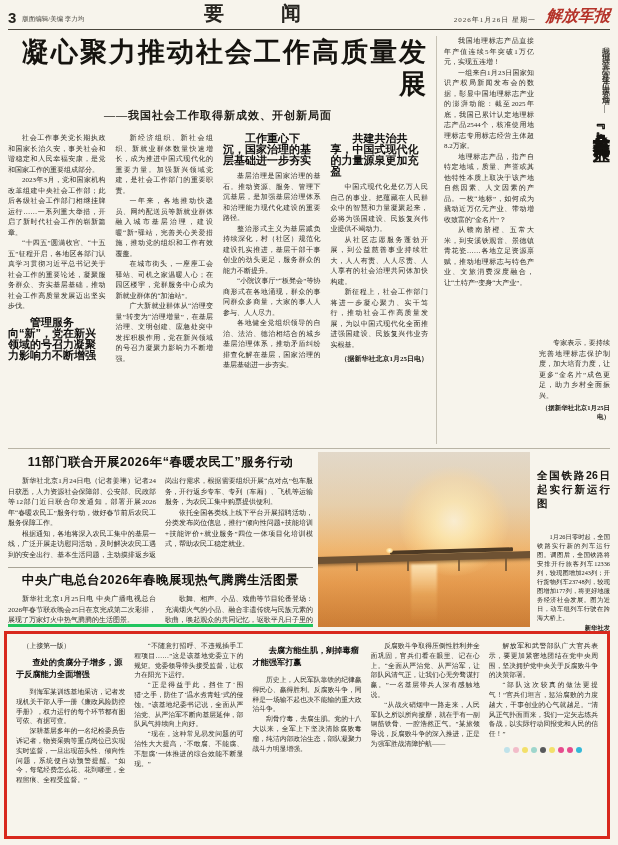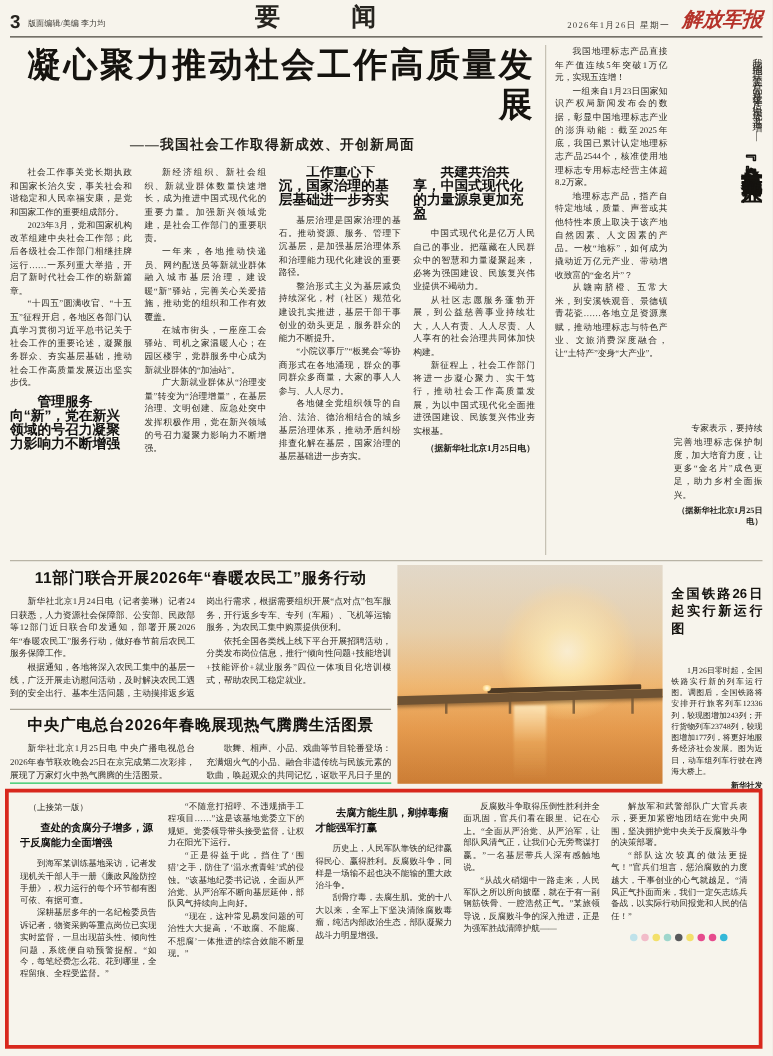--- a/index.html
+++ b/index.html
@@ -43,21 +43,21 @@
   .gi-kicker { font-size:8px; letter-spacing:3px; color:#26241f; padding-top:4px; margin-left:6px; }
   .gi-hl { font-size:17px; font-weight:900; letter-spacing:1px; line-height:1;
            font-family:"Liberation Sans","DejaVu Sans",sans-serif; color:#15130f; padding-top:2px; }
   .gi-tail { flex:1; padding-top:6px; overflow:hidden; }
   .gi-credit { font-size:6.5px; font-weight:bold; text-align:right; margin-top:3px; }
 
   .hrule1 { position:absolute; left:8px; right:8px; top:448px; border-top:1px solid #b9b4a6; }
 
   
   .midleft { position:absolute; left:8px; top:452px; width:305px; height:175px;
-             border-bottom:1px solid #22c55e; overflow:hidden; }
+             border-bottom:3px solid #22c55e; overflow:hidden; }
   .mid-hl { text-align:center; font-size:12.5px; font-weight:900; letter-spacing:0.5px;
             font-family:"Liberation Sans","DejaVu Sans",sans-serif; color:#15130f; margin:2px 0 5px; }
   .two-col { column-count:2; column-gap:9px; overflow:hidden; }
   .migrant-body { height:86px; }
   .thin-rule { border-top:1px solid #a9a496; margin:5px 0 4px; }
   .gala-body { height:48px; }
 
   
   .photo { position:absolute; left:318px; top:452px; width:212px; height:175px; overflow:hidden;
            background:linear-gradient(180deg,#ddd3c3 0%,#e5cba3 30%,#efb36b 55%,#e89a4c 75%,#d07f36 100%); }

